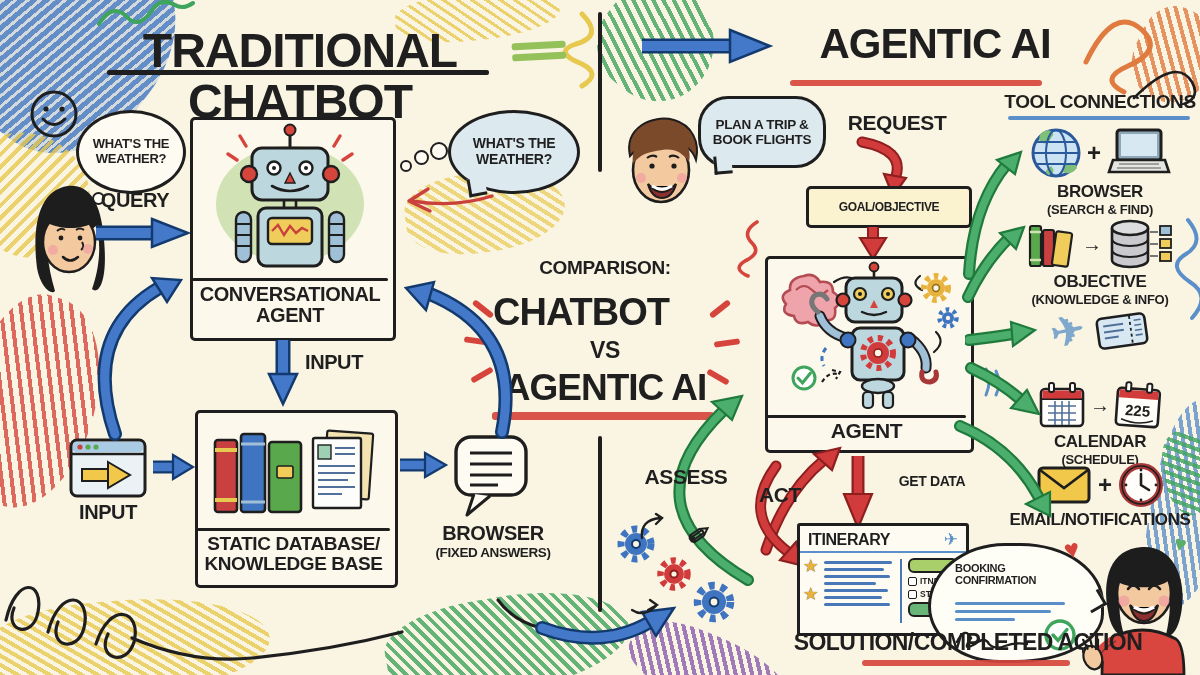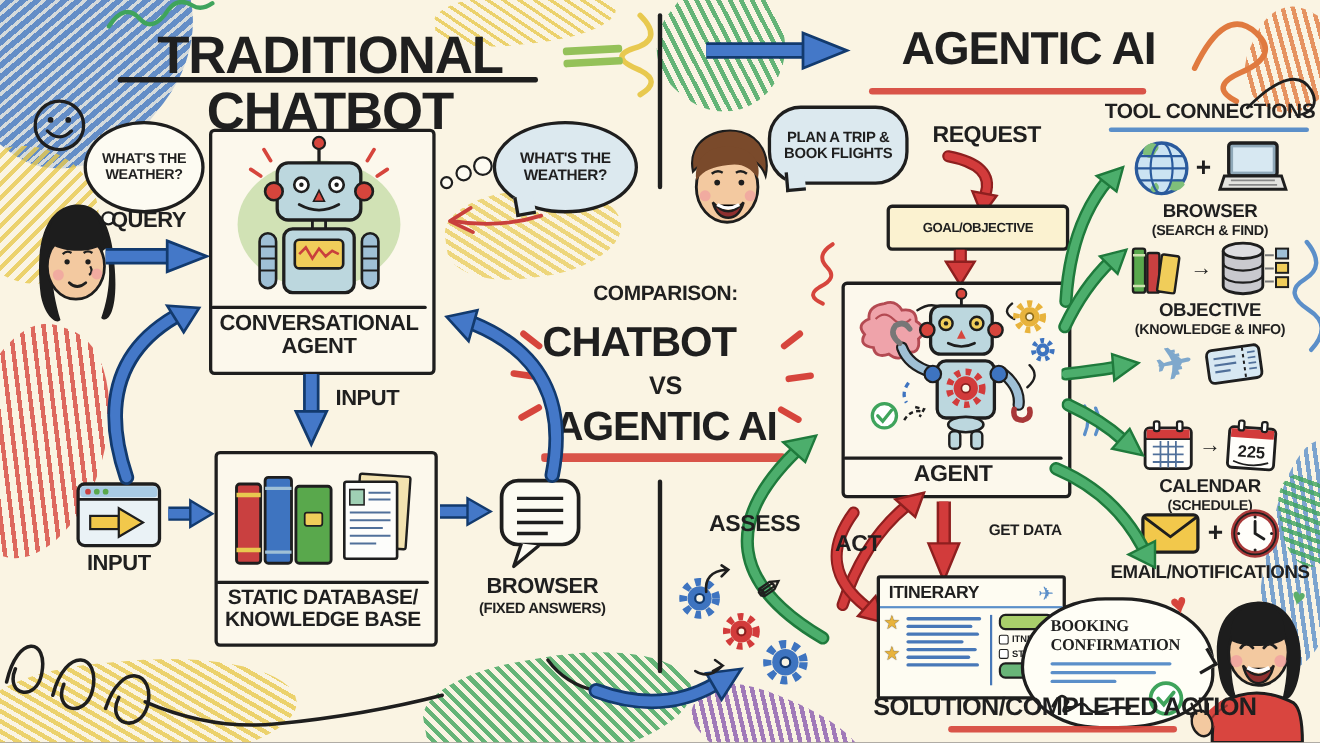--- a/index.html
+++ b/index.html
@@ -533,21 +533,21 @@
         <div class="chk">
             <span class="sq"></span>
             <span>STAIDDA</span>
           </div>
         <div class="pill" style="width:46px;background:#69B578;"></div>
       </div>
     </div>
   </div>
 
   <div class="abs" style="left:928px;top:543px;width:170px;height:114px;background:#FFFEF6;border:3px solid #1E1E1E;border-radius:48% 52% 55% 45% / 58% 55% 45% 52%;">
-    <div style="font-weight:700;font-size:15px;line-height:1.1;white-space:pre-line;margin:16px 0 0 24px;letter-spacing:-0.3px;font-family:Liberation Serif, serif;">BOOKING
+    <div style="font-weight:700;font-size:11px;line-height:1.1;white-space:pre-line;margin:16px 0 0 24px;letter-spacing:-0.3px;">BOOKING
 CONFIRMATION</div>
     <div class="blue-line" style="left:24px;top:56px;width:110px;height:3px;"></div>
     <div class="blue-line" style="left:24px;top:64px;width:96px;height:3px;"></div>
     <div class="blue-line" style="left:24px;top:72px;width:60px;height:3px;"></div>
     <svg class="abs" style="left:22px;top:78px" width="78" height="26" viewBox="0 0 78 26">
         <path d="M4 18 q8 -16 14 -4 q-10 14 4 6 q10 -8 14 0 q6 6 16 2 q10 -4 22 -2" fill="none" stroke="#1E1E1E" stroke-width="2.4" stroke-linecap="round"></path>
       </svg>
     <svg class="abs" style="left:112px;top:72px" width="34" height="34" viewBox="0 0 34 34">
         <circle cx="17" cy="17" r="14" fill="#fff" stroke="#3FA45C" stroke-width="3.4"></circle>
         <path d="M10 17 l5 5.5 9 -11" fill="none" stroke="#3FA45C" stroke-width="3.4" stroke-linecap="round"></path>

